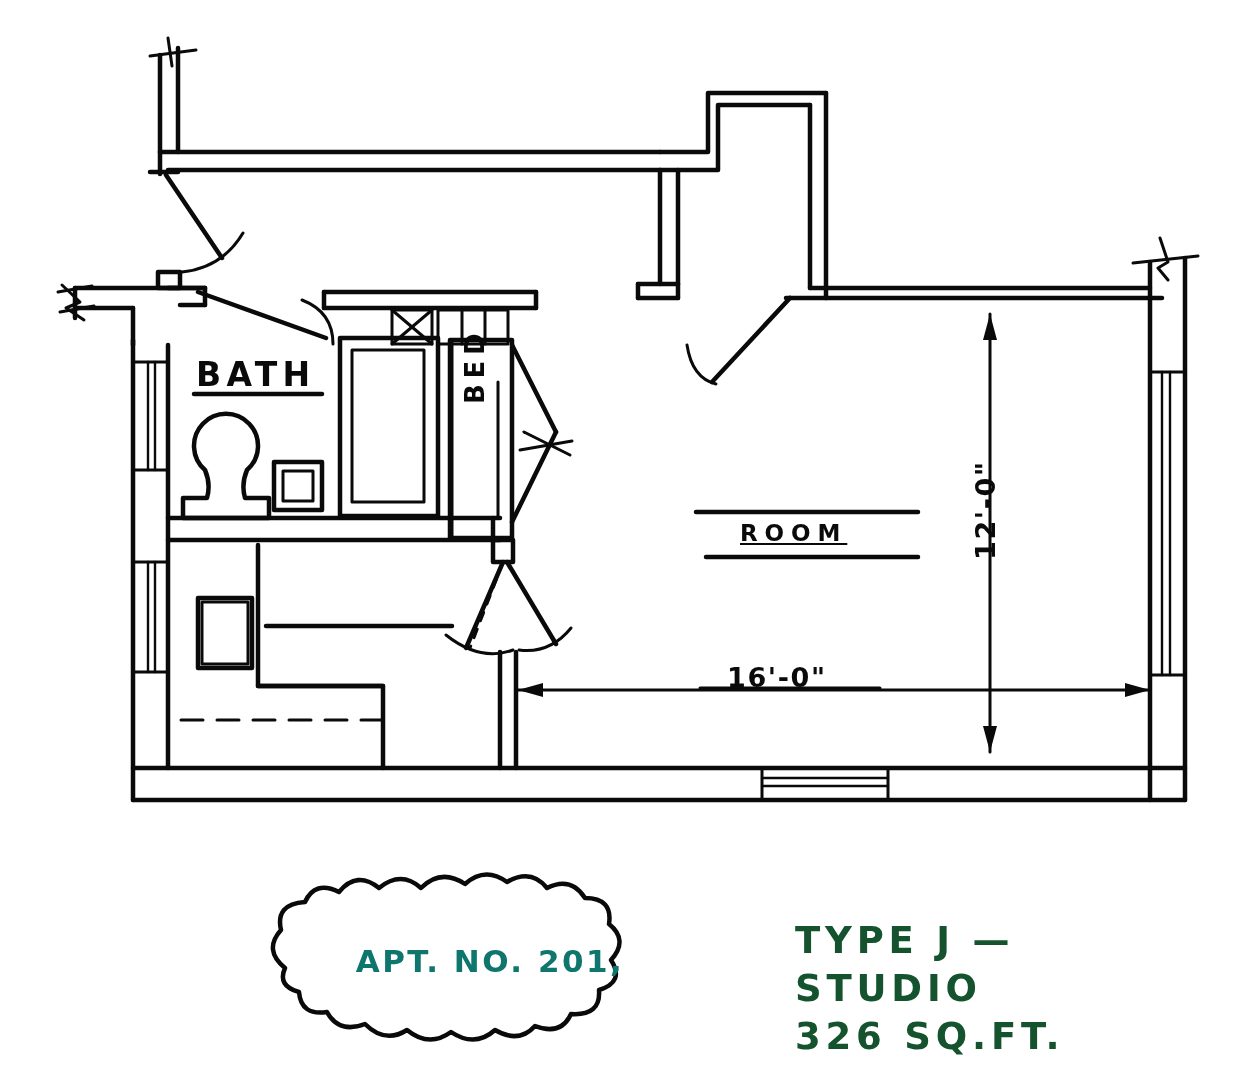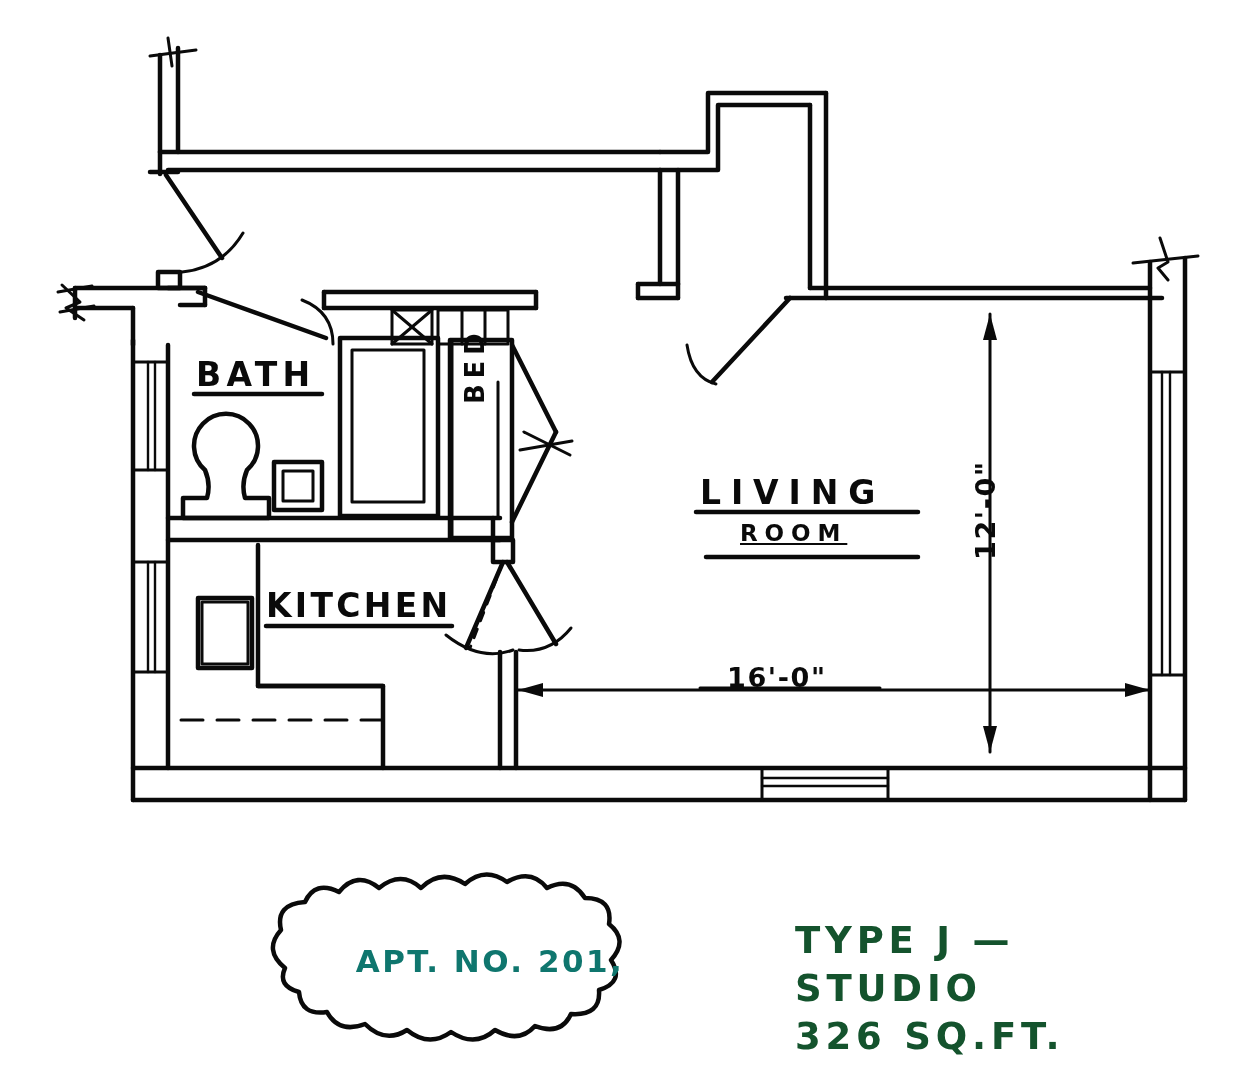--- a/index.html
+++ b/index.html
@@ -309,25 +309,23 @@
         q-26 10 -38 -12
         q-26 4 -28 -20
         q-22 -6 -14 -24
         Z"></path>
     </g>
 
   </svg>
 
   <div class="lbl" id="label-bath">BATH</div>
 
-  <div class="lbl" id="label-kitchen">KITCHEN</div>
 
   <div class="lbl" id="label-bed">BED</div>
 
-  <div class="lbl" id="label-living">LIVING</div>
 
   <div class="lbl" id="label-room">ROOM</div>
 
   <div class="lbl" id="dim-horiz">16'-0"</div>
 
   <div class="lbl" id="dim-vert">12'-0"</div>
 
   <div id="cloud-text">
     <div>APT. NO. 201,</div>
   </div>

